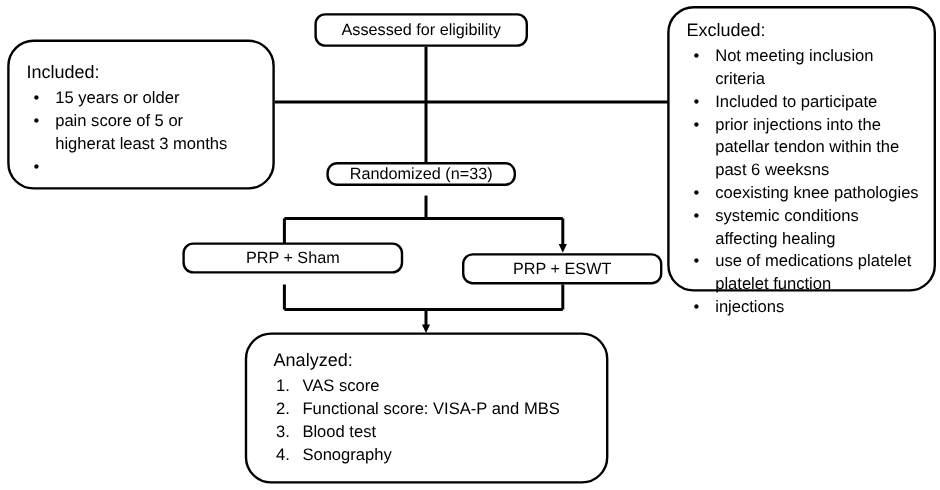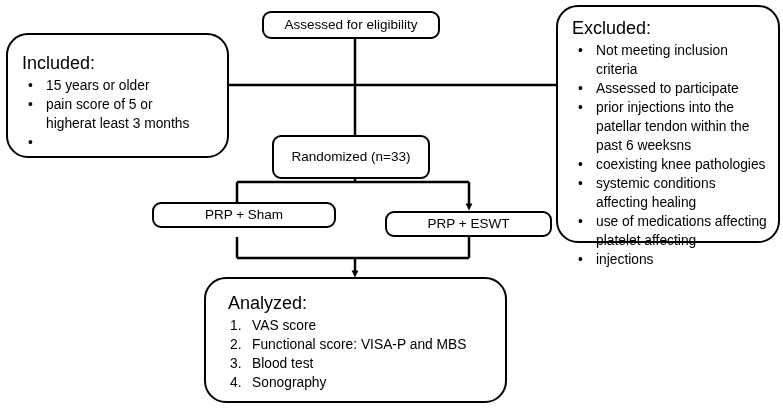--- a/index.html
+++ b/index.html
@@ -43,21 +43,21 @@
     display: flex;
     align-items: center;
     justify-content: center;
   }
   .node-label {
     font-size: 13.5px;
     line-height: 1.15;
     white-space: nowrap;
   }
   .list-head {
-    font-size: 18px;
+    font-size: 15px;
     line-height: 1.38;
     margin: 0 0 0 0;
   }
   ul.bullets, ol.numbers {
     margin: 0;
     padding: 0;
     list-style: none;
   }
   ul.bullets li, ol.numbers li {
     font-size: 13.8px;
@@ -147,46 +147,46 @@
 
   <div class="node big pad-excluded" style="left:556px; top:5px; width:224px; height:238px;">
     <div class="list-head">Excluded:</div>
     <ul class="bullets">
       <li>
         <span class="marker">•</span>
         <span>Not meeting inclusion criteria</span>
       </li>
       <li>
         <span class="marker">•</span>
-        <span>Assessed to participate</span>
+        <span>Included to participate</span>
       </li>
       <li>
         <span class="marker">•</span>
         <span>prior injections into the patellar tendon within the past 6 weeksns</span>
       </li>
       <li>
         <span class="marker">•</span>
         <span>coexisting knee pathologies</span>
       </li>
       <li>
         <span class="marker">•</span>
         <span>systemic conditions affecting healing</span>
       </li>
       <li>
         <span class="marker">•</span>
-        <span>use of medications affecting platelet affecting</span>
+        <span>use of medications platelet platelet function</span>
       </li>
       <li>
         <span class="marker">•</span>
         <span>injections</span>
       </li>
     </ul>
   </div>
 
-  <div class="node pill centered" style="left:272px; top:135px; width:158px; height:44px;">
+  <div class="node pill centered" style="left:272px; top:135px; width:158px; height:20px;">
     <span class="node-label">Randomized (n=33)</span>
   </div>
 
   <div class="node pill centered" style="left:152px; top:202px; width:184px; height:26px;">
     <span class="node-label">PRP + Sham</span>
   </div>
 
   <div class="node pill centered" style="left:385px; top:211px; width:167px; height:26px;">
     <span class="node-label">PRP + ESWT</span>
   </div>

